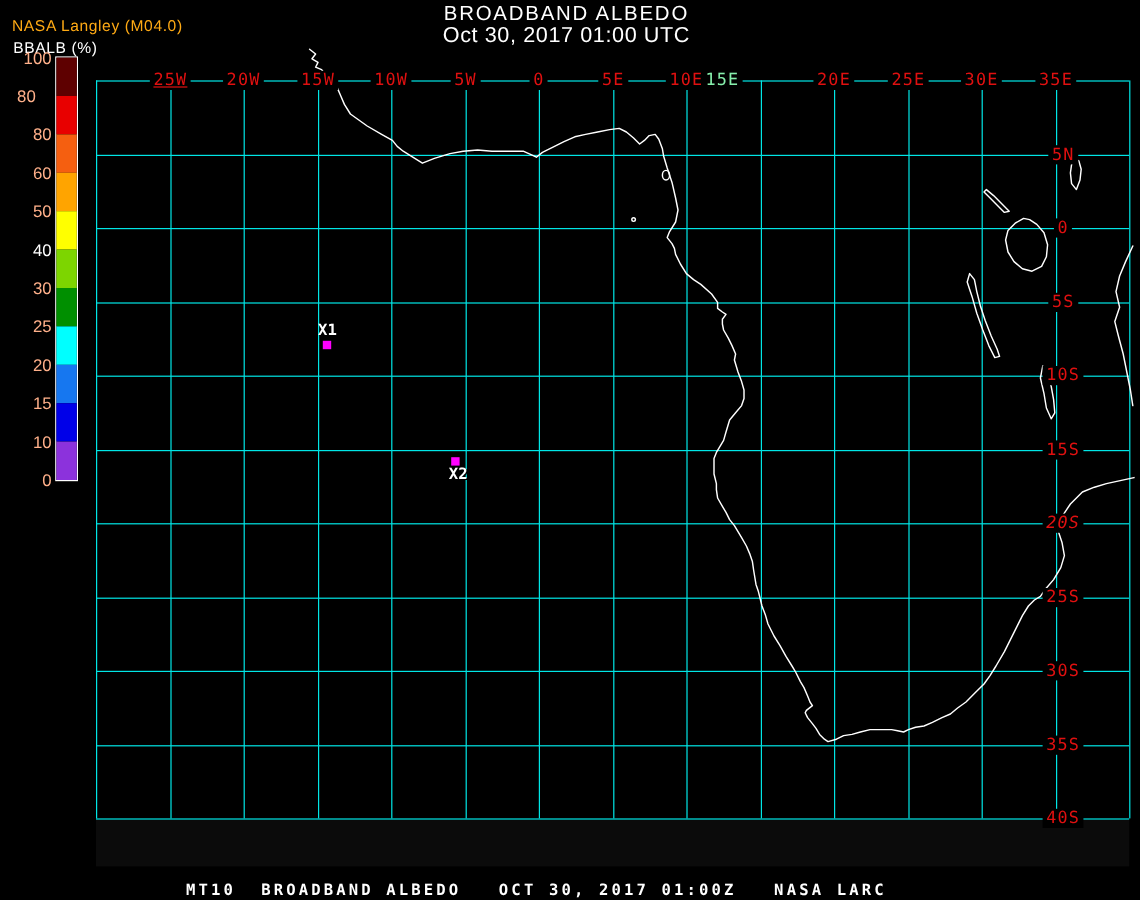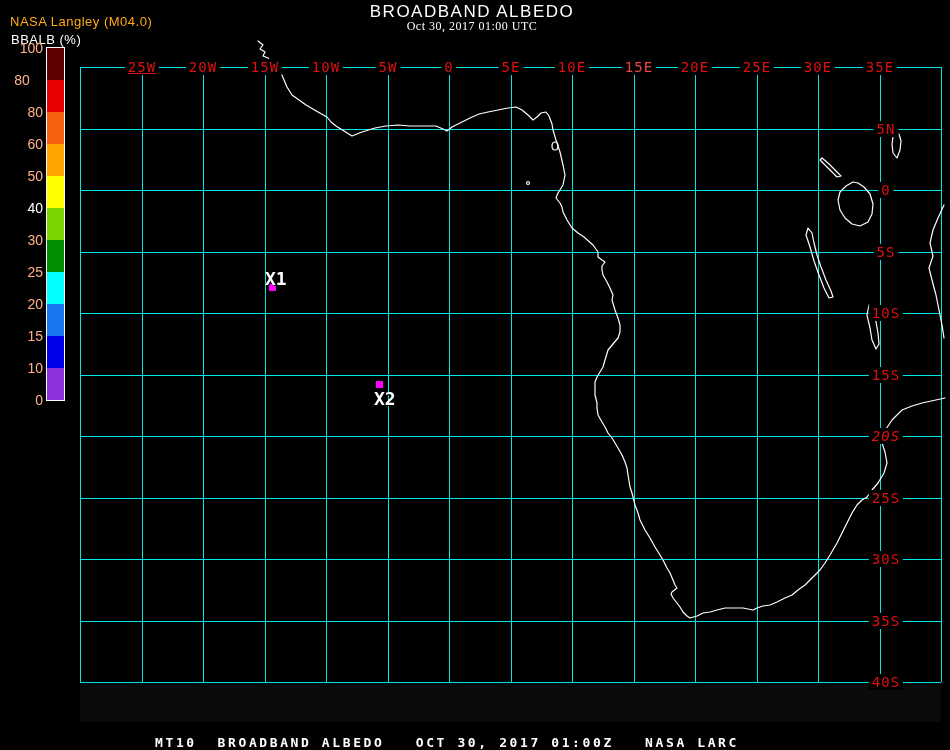--- a/index.html
+++ b/index.html
@@ -3,33 +3,33 @@
 <meta charset="utf-8">
 <style>
   html,body{margin:0;padding:0;background:#000;}
   #stage{position:relative;width:950px;height:750px;background:#000;overflow:hidden;
          font-family:"Liberation Sans",sans-serif;}
   .abs{position:absolute;}
   
   #credit{left:10px;top:14px;font-size:13px;color:#ffaa14;letter-spacing:.5px;}
   #cb-title{left:11px;top:32px;font-size:13px;color:#fff;letter-spacing:.5px;}
   #title{left:472px;top:2px;transform:translateX(-50%);color:#fff;font-size:17px;letter-spacing:1.5px;white-space:nowrap;}
-  #subtitle{left:472px;top:19px;transform:translateX(-50%);color:#fff;font-size:12px;letter-spacing:.5px;white-space:nowrap;font-family:Liberation Serif, serif;}
+  #subtitle{left:472px;top:19px;transform:translateX(-50%);color:#fff;font-size:18px;letter-spacing:.5px;white-space:nowrap;}
   
   #colorbar{left:46px;top:47px;width:17px;border:1px solid #fff;}
   .cb-seg{width:17px;height:32px;}
   .cb-tick{position:absolute;right:0;width:42px;text-align:right;font-size:14px;color:#ffb08a;line-height:14px;}
   
   .vline{position:absolute;width:1px;background:#00e6e6;}
   .hline{position:absolute;height:1px;background:#00e6e6;}
   .geo-label{position:absolute;transform:translate(-50%,-50%);background:#000;color:#e01010;
      font-family:"DejaVu Sans Mono",monospace;font-size:14px;letter-spacing:1px;padding:0 3px;z-index:5;white-space:nowrap;}
   
   .marker-dot{position:absolute;width:7px;height:7px;z-index:7;}
-  .marker-label{position:absolute;color:#fff;font-family:"DejaVu Sans Mono",monospace;font-size:18px;font-weight:bold;
+  .marker-label{position:absolute;color:#fff;font-family:"DejaVu Sans Mono",monospace;font-size:13px;font-weight:bold;
      z-index:7;text-shadow:1px 1px 0 #000;white-space:nowrap;}
   #below-strip{left:80px;top:683px;width:861px;height:39px;background:#0b0b0b;}
   #map-svg{position:absolute;left:0;top:0;z-index:3;pointer-events:none;}
   #footer-caption{left:447px;top:735px;transform:translateX(-50%);color:#fff;
      font-family:"DejaVu Sans Mono",monospace;font-size:13px;letter-spacing:2.6px;white-space:pre;font-weight:bold;}
   #gridlines .vline,#gridlines .hline{z-index:1;}
 </style>
 </head>
 <body>
 
@@ -100,21 +100,21 @@
     </div>
   <div id="geo-labels">
       <span class="geo-label" style="left: 142px; top: 67px; color: rgb(224, 16, 16); text-decoration: underline;">25W</span>
       <span class="geo-label" style="left: 203px; top: 67px; color: rgb(224, 16, 16);">20W</span>
       <span class="geo-label" style="left: 265px; top: 67px; color: rgb(224, 16, 16);">15W</span>
       <span class="geo-label" style="left: 326px; top: 67px; color: rgb(224, 16, 16);">10W</span>
       <span class="geo-label" style="left: 388px; top: 67px; color: rgb(224, 16, 16);">5W</span>
       <span class="geo-label" style="left: 449px; top: 67px; color: rgb(224, 16, 16);">0</span>
       <span class="geo-label" style="left: 511px; top: 67px; color: rgb(224, 16, 16);">5E</span>
       <span class="geo-label" style="left: 572px; top: 67px; color: rgb(224, 16, 16);">10E</span>
-      <span class="geo-label" style="left: 639px; top: 67px; color: #ef4444;">15E</span>
+      <span class="geo-label" style="left: 602px; top: 67px; color: #86efac;">15E</span>
       <span class="geo-label" style="left: 695px; top: 67px; color: rgb(224, 16, 16);">20E</span>
       <span class="geo-label" style="left: 757px; top: 67px; color: rgb(224, 16, 16);">25E</span>
       <span class="geo-label" style="left: 818px; top: 67px; color: rgb(224, 16, 16);">30E</span>
       <span class="geo-label" style="left: 880px; top: 67px; color: rgb(224, 16, 16);">35E</span>
       <span class="geo-label" style="left: 886px; top: 129px; color: rgb(224, 16, 16);">5N</span>
       <span class="geo-label" style="left: 886px; top: 190px; color: rgb(224, 16, 16);">0</span>
       <span class="geo-label" style="left: 886px; top: 252px; color: rgb(224, 16, 16);">5S</span>
       <span class="geo-label" style="left: 886px; top: 313px; color: rgb(224, 16, 16);">10S</span>
       <span class="geo-label" style="left: 886px; top: 375px; color: rgb(224, 16, 16);">15S</span>
       <span class="geo-label" style="left: 886px; top: 436px; color: rgb(224, 16, 16); font-style: italic;">20S</span>

